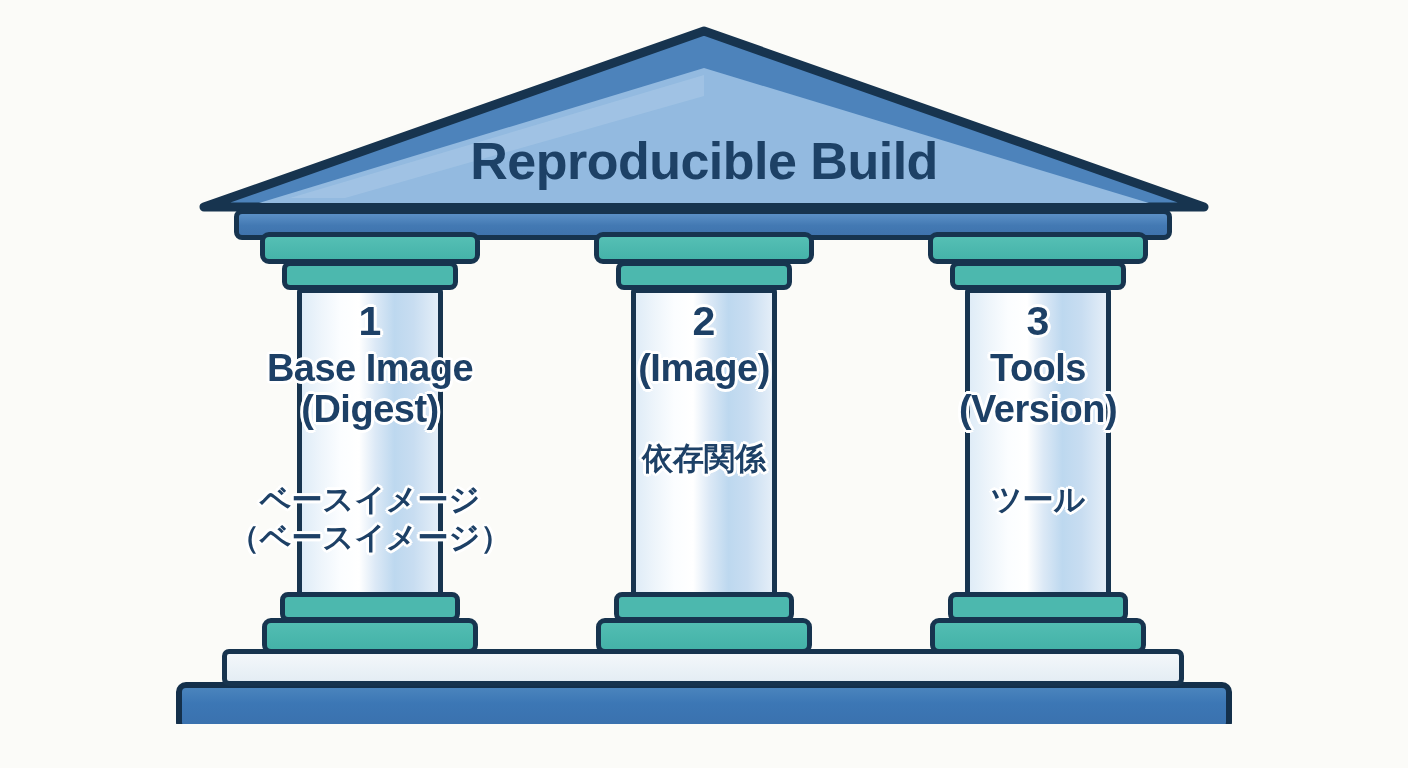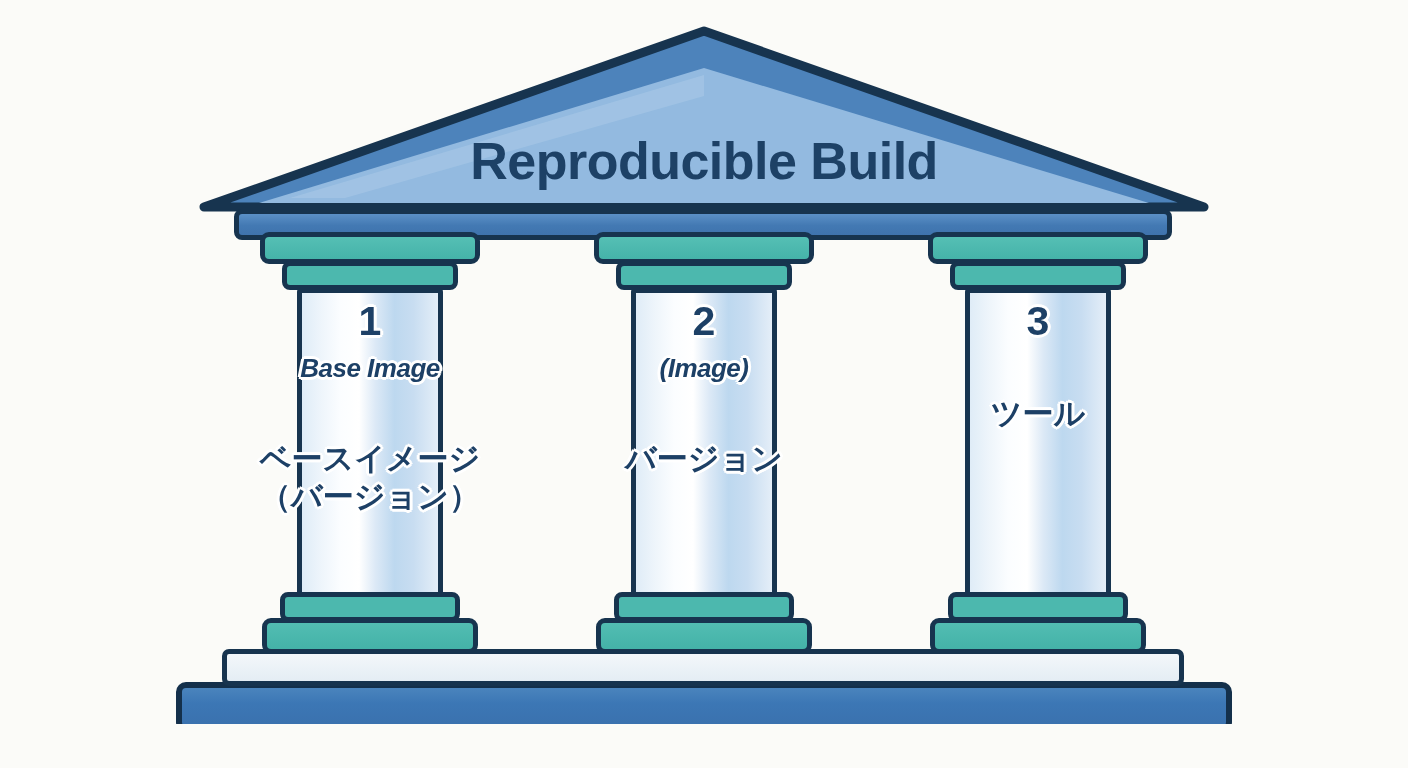--- a/index.html
+++ b/index.html
@@ -46,21 +46,21 @@
   .base-narrow{left:0;top:592px;width:180px;height:30px;border-radius:8px;background:#4cb8ae;z-index:3;}
   .base-wide  {left:0;top:618px;width:216px;height:36px;border-radius:9px;background:linear-gradient(180deg,#52bdb2 0%,#44b2a8 100%);z-index:3;}
 
   .ptext{
     position:absolute;left:0;top:298px;width:310px;transform:translateX(-50%);
     text-align:center;color:#1d4066;z-index:5;font-weight:700;
     text-shadow:-3px 0 0 #fff,3px 0 0 #fff,0 -3px 0 #fff,0 3px 0 #fff,
                 -2px -2px 0 #fff,2px -2px 0 #fff,-2px 2px 0 #fff,2px 2px 0 #fff;
   }
   .pnum{font-size:41px;line-height:46px;}
-  .pen {margin-top:4px;font-size:26px;line-height:41px;letter-spacing:-0.5px;font-style:italic;}
+  .pen {margin-top:4px;font-size:38px;line-height:41px;letter-spacing:-0.5px;}
   .pjp {margin-top:51px;font-size:31px;line-height:38px;}
 </style>
 </head>
 <body>
 
 <div class="stage">
 
   <svg width="1408" height="260" viewBox="0 0 1408 260">
     <polygon points="204,207 704,31 1204,207" fill="#4d83bb" stroke="#17344f" stroke-width="9" stroke-linejoin="round"></polygon>
     <polygon points="259,203 704,68 1149,203" fill="#93bae0"></polygon>
@@ -74,53 +74,58 @@
   <div class="pillar" style="--cx:370px">
     <div class="shape shaft"></div>
     <div class="shape cap-wide"></div>
     <div class="shape cap-narrow"></div>
     <div class="shape base-narrow"></div>
     <div class="shape base-wide"></div>
     <div class="ptext">
       <div class="pnum">1</div>
       <div class="pen">
         <div>Base Image</div>
+        <div>(Digest)</div>
       </div>
       <div class="pjp">
         <div>ベースイメージ</div>
-        <div>（バージョン）</div>
+        <div>（ベースイメージ）</div>
       </div>
     </div>
   </div>
 
   <div class="pillar" style="--cx:704px">
     <div class="shape shaft"></div>
     <div class="shape cap-wide"></div>
     <div class="shape cap-narrow"></div>
     <div class="shape base-narrow"></div>
     <div class="shape base-wide"></div>
     <div class="ptext">
       <div class="pnum">2</div>
       <div class="pen">
         <div>(Image)</div>
       </div>
       <div class="pjp">
-        <div>バージョン</div>
+        <div>依存関係</div>
       </div>
     </div>
   </div>
 
   <div class="pillar" style="--cx:1038px">
     <div class="shape shaft"></div>
     <div class="shape cap-wide"></div>
     <div class="shape cap-narrow"></div>
     <div class="shape base-narrow"></div>
     <div class="shape base-wide"></div>
     <div class="ptext">
       <div class="pnum">3</div>
+      <div class="pen">
+        <div>Tools</div>
+        <div>(Version)</div>
+      </div>
       <div class="pjp">
         <div>ツール</div>
       </div>
     </div>
   </div>
 
   <div class="stylobate"></div>
   <div class="platform"></div>
 
 </div>

